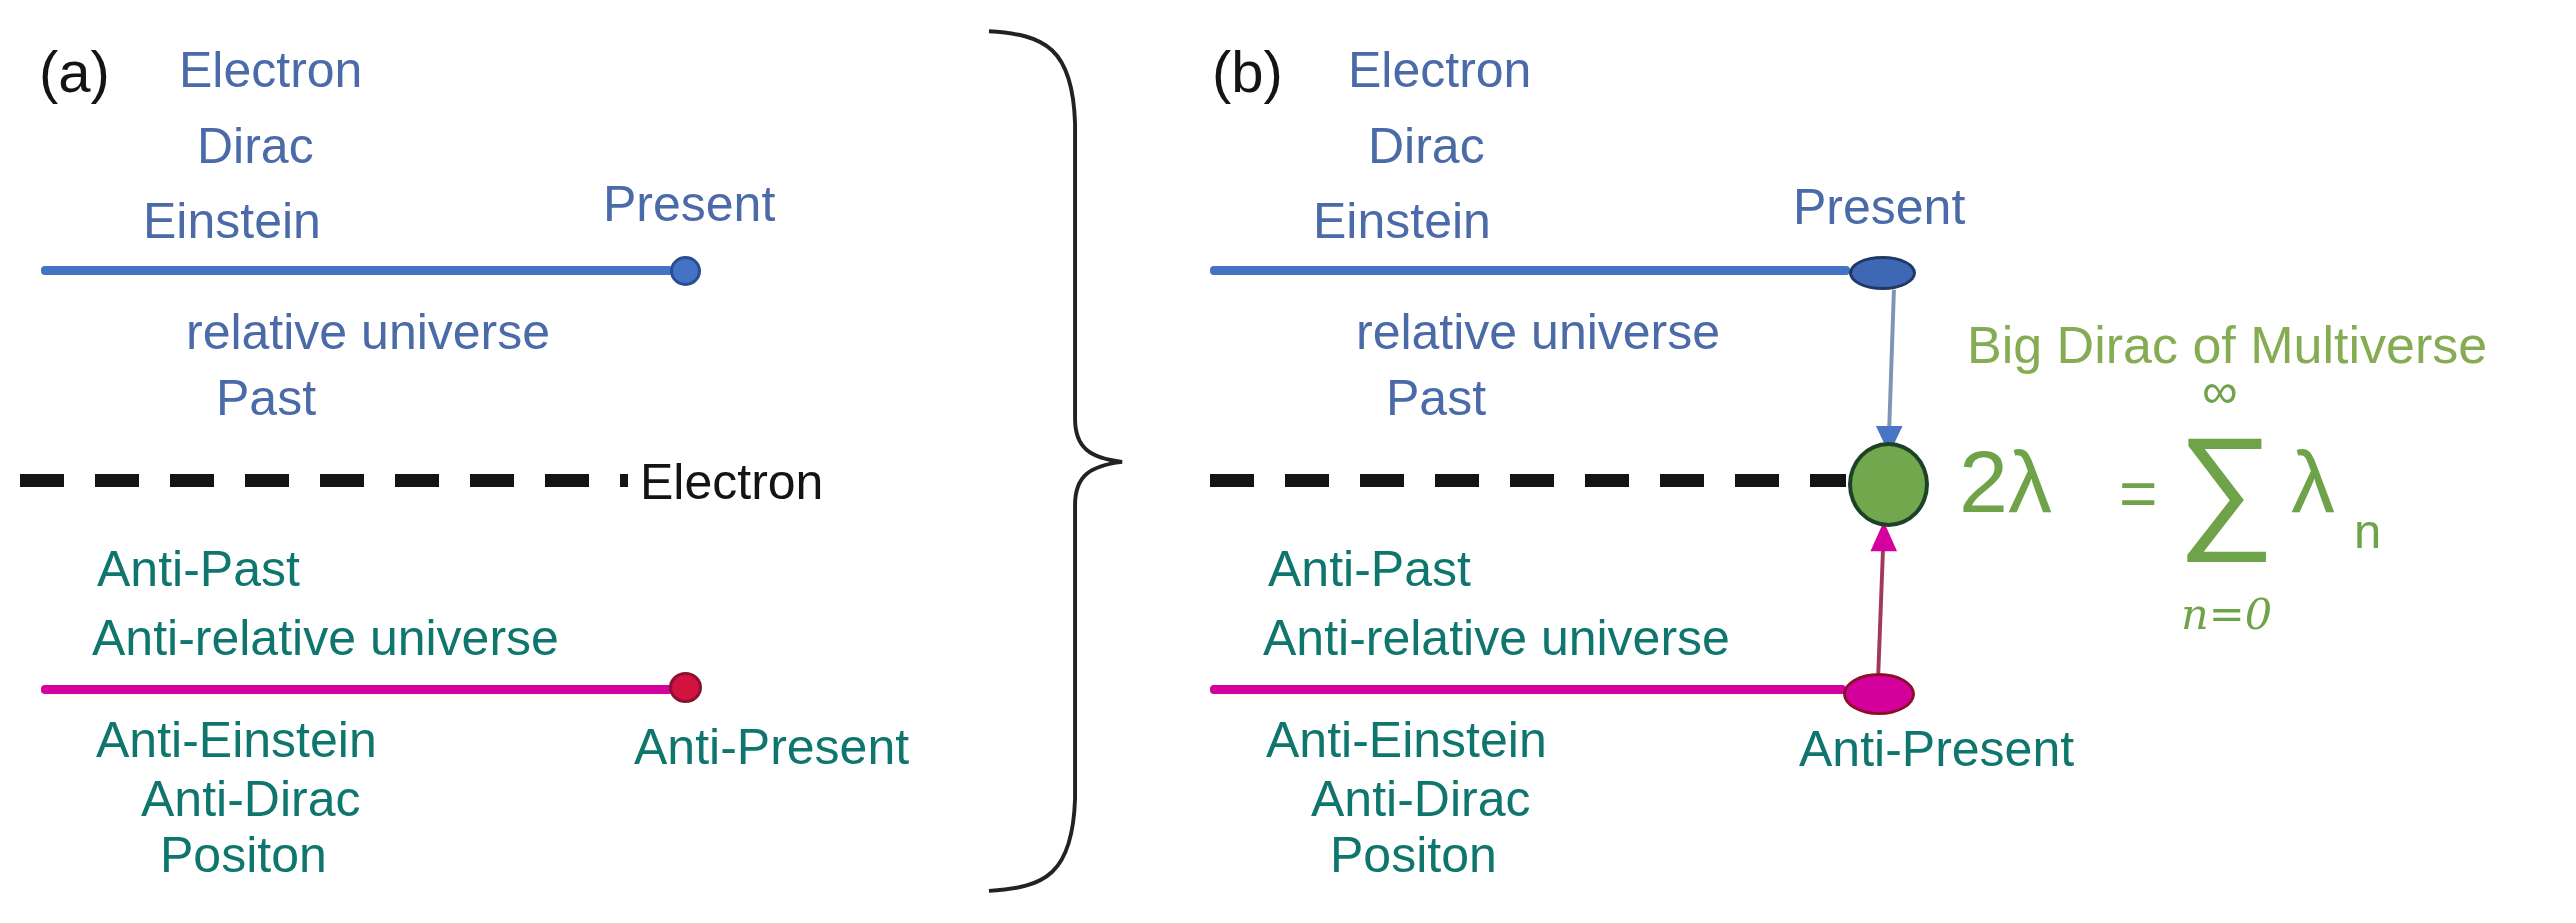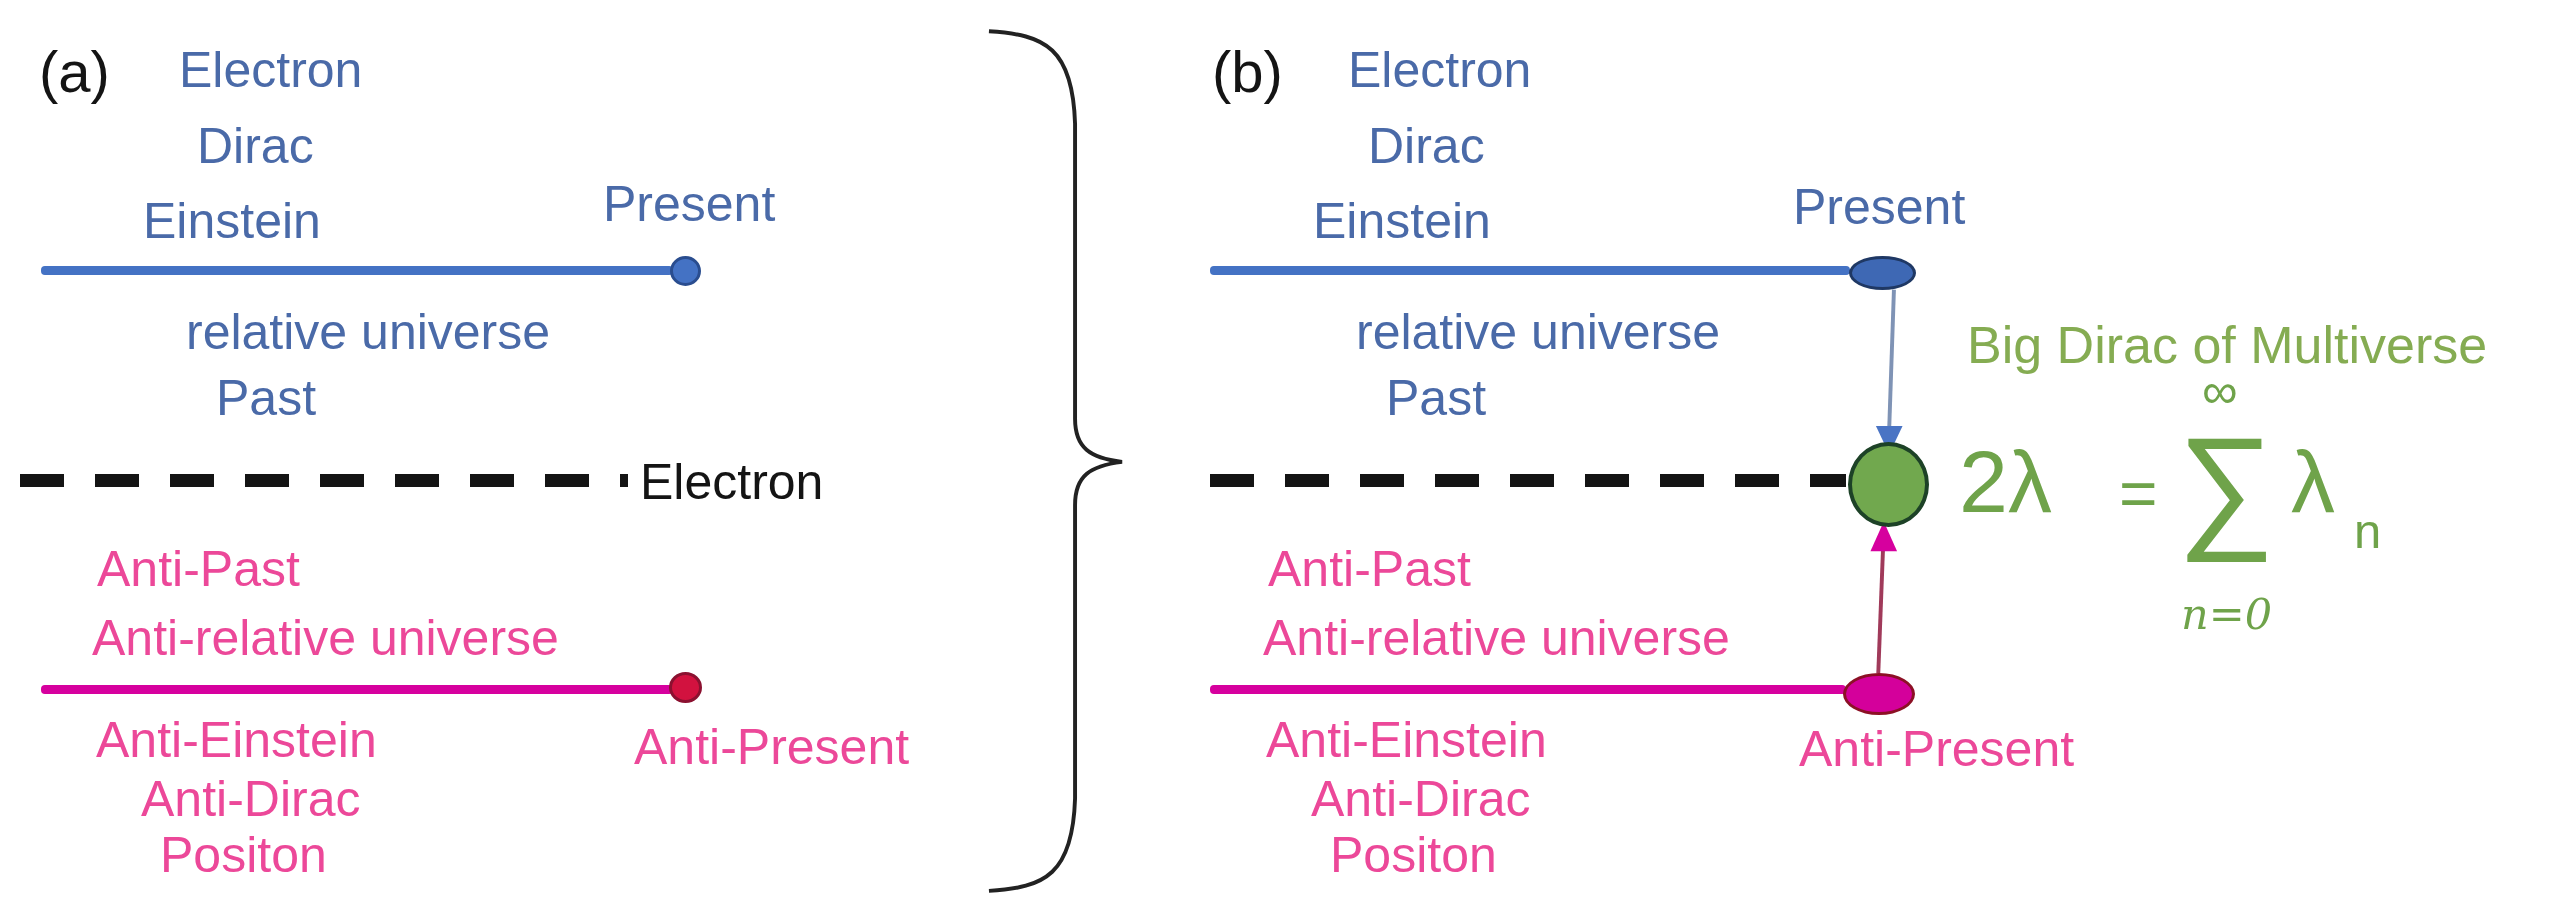--- a/index.html
+++ b/index.html
@@ -5,21 +5,21 @@
   html,body { margin:0; padding:0; background:#ffffff; }
   #canvas {
     position:relative;
     width:2576px; height:923px;
     background:#ffffff;
     overflow:hidden;
     font-family:"Liberation Sans", sans-serif;
   }
   .t { position:absolute; white-space:nowrap; line-height:1; }
   .blue   { color:#4a6aa8; }
-  .mag    { color:#ec4899; }
+  .mag    { color:#0f766e; }
   .green  { color:#85ac52; }
   .greenf { color:#6fa34a; }
   .blk    { color:#141414; }
   .f64 { font-size:50px; }
   .f74 { font-size:58px; }
   .hline { position:absolute; height:8.6px; border-radius:3.9px; }
   .blueline { background:#4472c4; }
   .magline  { background:#d6009e; }
   .dash {
     position:absolute; height:12.5px;

